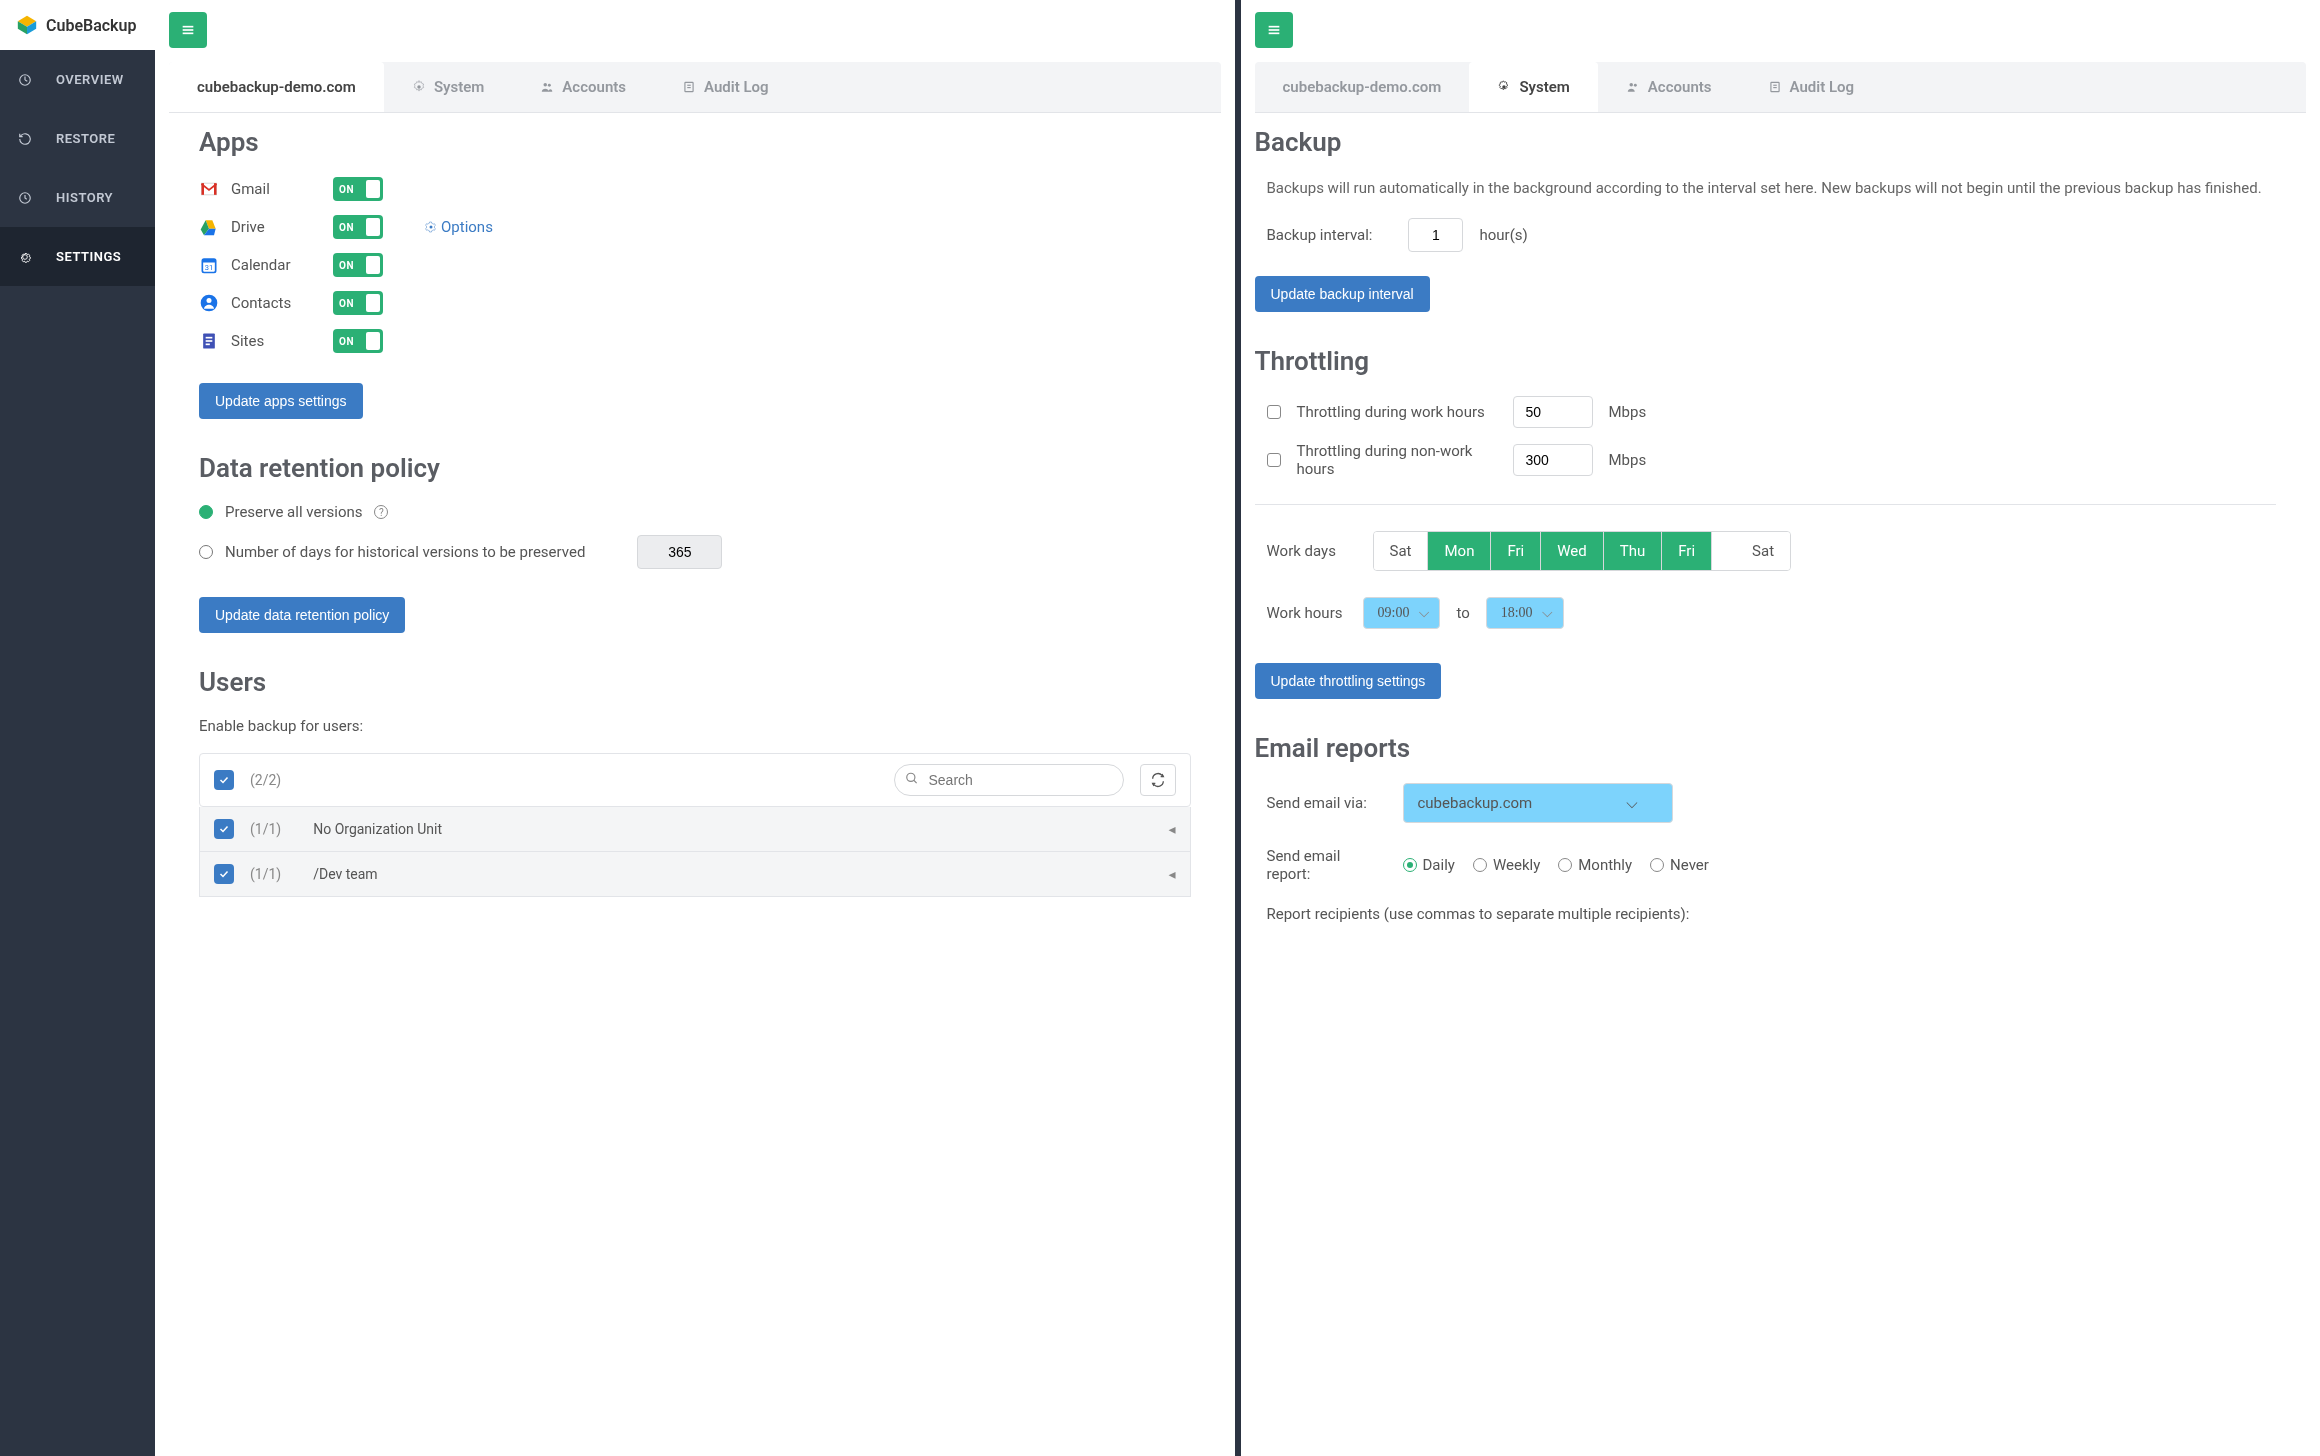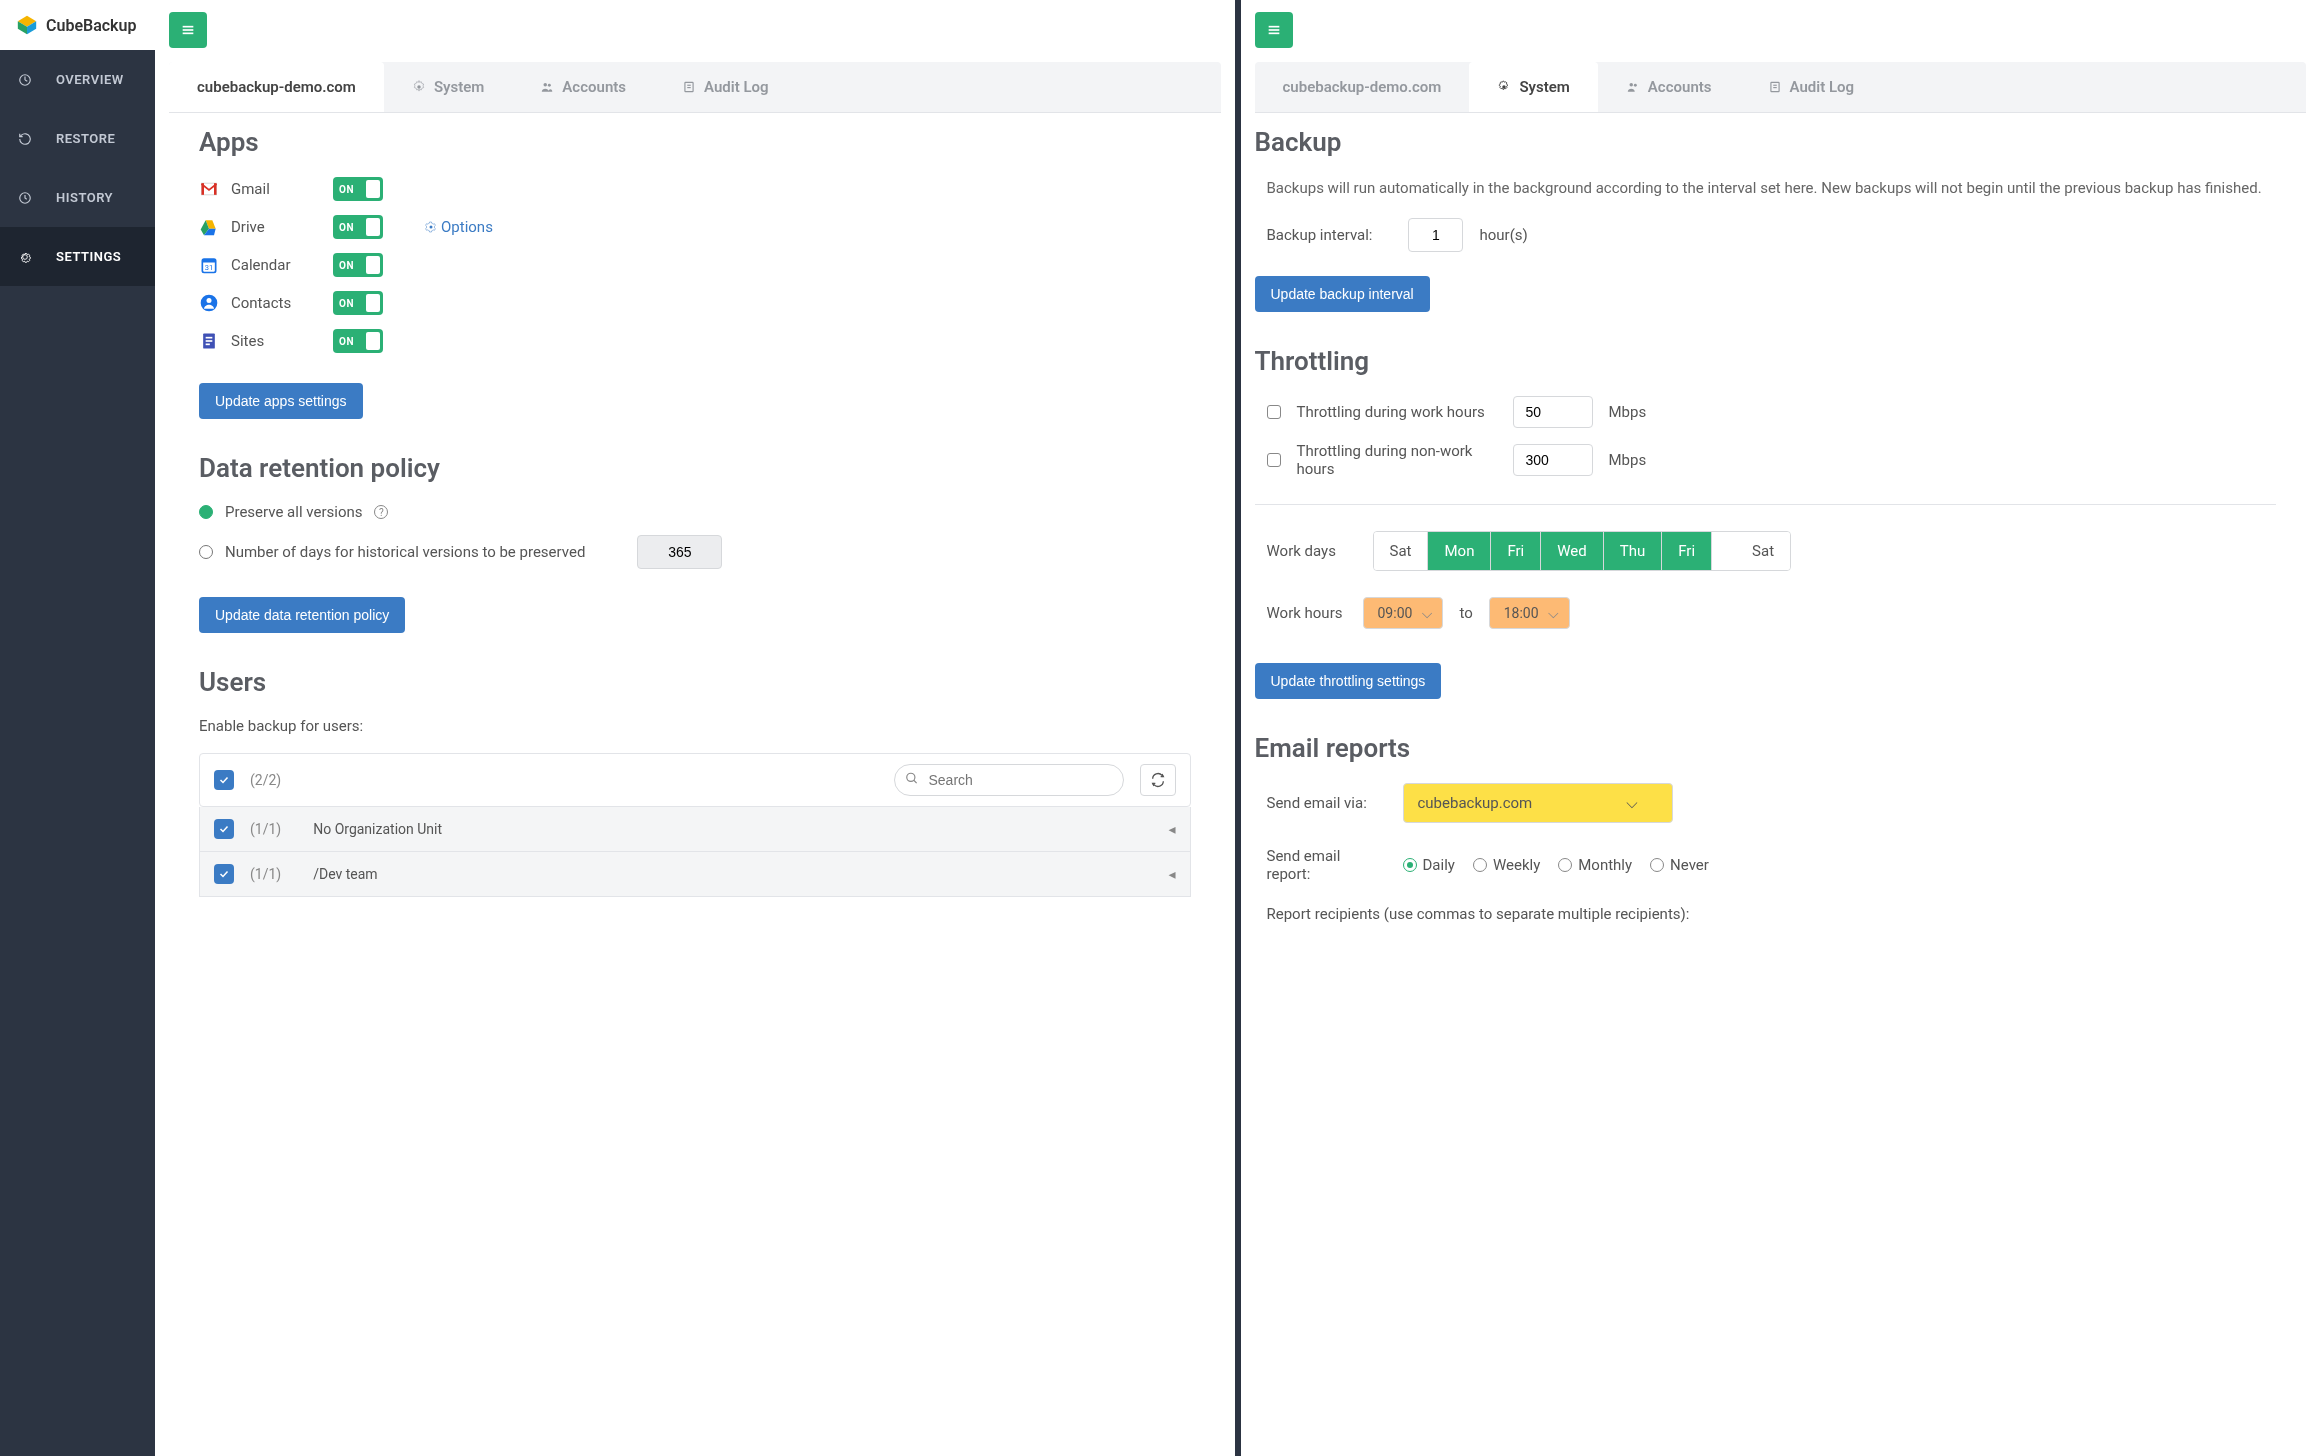--- a/index.html
+++ b/index.html
@@ -72,24 +72,24 @@
 .throttle-row { display: flex; align-items: center; gap: 16px; margin-bottom: 14px; padding-left: 12px; }
 .throttle-row .label { flex: 0 0 200px; font-size: 15px; color: #555; }
 .mbps-input { border: 1px solid #d6d8db; border-radius: 4px; padding: 7px 12px; width: 80px; font-size: 14px; }
 .unit { color: #555; font-size: 15px; }
 
 .day-picker { display: inline-flex; border: 1px solid #d6d8db; border-radius: 4px; overflow: hidden; margin-left: 20px; }
 .day { padding: 10px 16px; font-size: 15px; border-right: 1px solid #d6d8db; cursor: pointer; color: #555; background: #fff; }
 .day:last-child { border-right: none; margin-left: 24px; }
 .day.active { background: #2bb075; color: #fff; }
 
-.time-select { border: 1px solid #d6d8db; border-radius: 4px; padding: 7px 30px 7px 14px; font-size: 14px; background: #fdba74; position: relative; cursor: pointer; display: inline-flex; align-items: flex-start; }
+.time-select { border: 1px solid #d6d8db; border-radius: 4px; padding: 7px 30px 7px 14px; font-size: 14px; background: #7dd3fc; position: relative; cursor: pointer; display: inline-flex; align-items: flex-start; font-family: Liberation Serif, serif; }
 .time-select::after { content: '⌵'; position: absolute; right: 10px; color: #888; }
 
-.email-select { border: 1px solid #d6d8db; border-radius: 4px; padding: 10px 34px 10px 14px; font-size: 15px; background: #fde047; width: 270px; display: flex; align-items: center; justify-content: space-between; cursor: pointer; }
+.email-select { border: 1px solid #d6d8db; border-radius: 4px; padding: 10px 34px 10px 14px; font-size: 15px; background: #7dd3fc; width: 270px; display: flex; align-items: center; justify-content: space-between; cursor: pointer; }
 
 .radio-group { display: flex; gap: 18px; align-items: center; }
 .radio-opt { display: flex; align-items: center; gap: 6px; font-size: 15px; color: #555; cursor: pointer; text-align: center; }
 .radio-circle { width: 14px; height: 14px; border: 1.5px solid #888; border-radius: 50%; display: inline-block; position: relative; }
 .radio-circle.sel { border-color: #2bb075; }
 .radio-circle.sel::after { content: ''; position: absolute; inset: 3px; background: #2bb075; border-radius: 50%; }
 
 hr.sep { border: none; border-top: 1px solid #e2e4e8; margin: 26px 0; }
 </style>
 </head>

